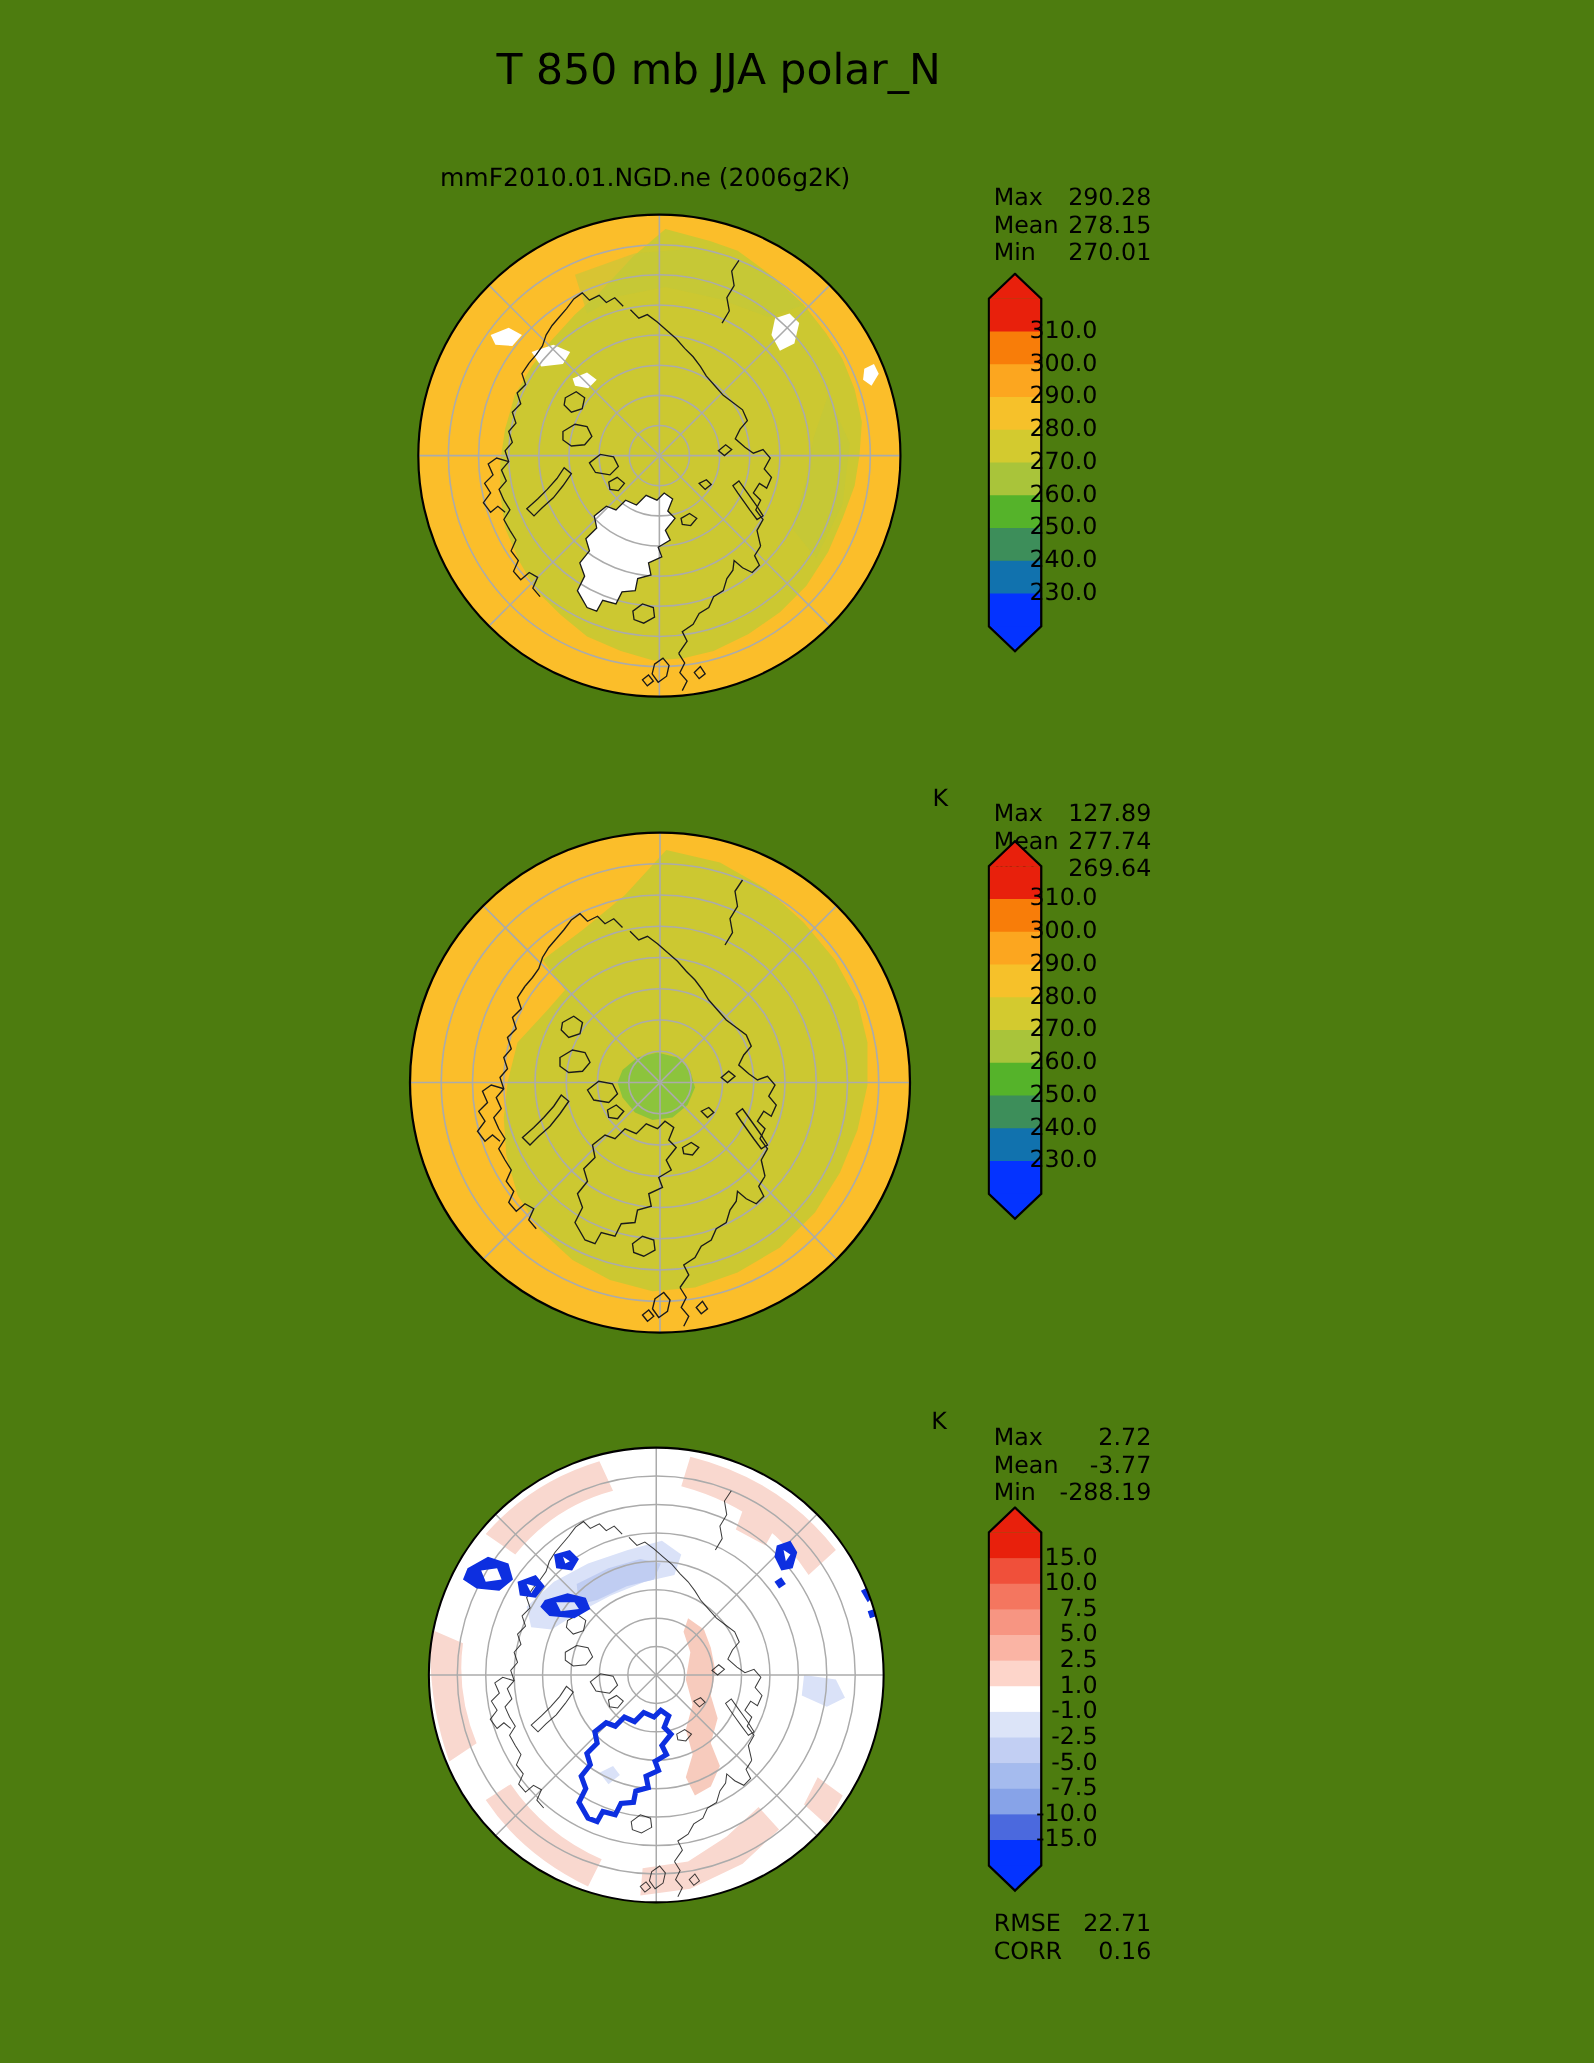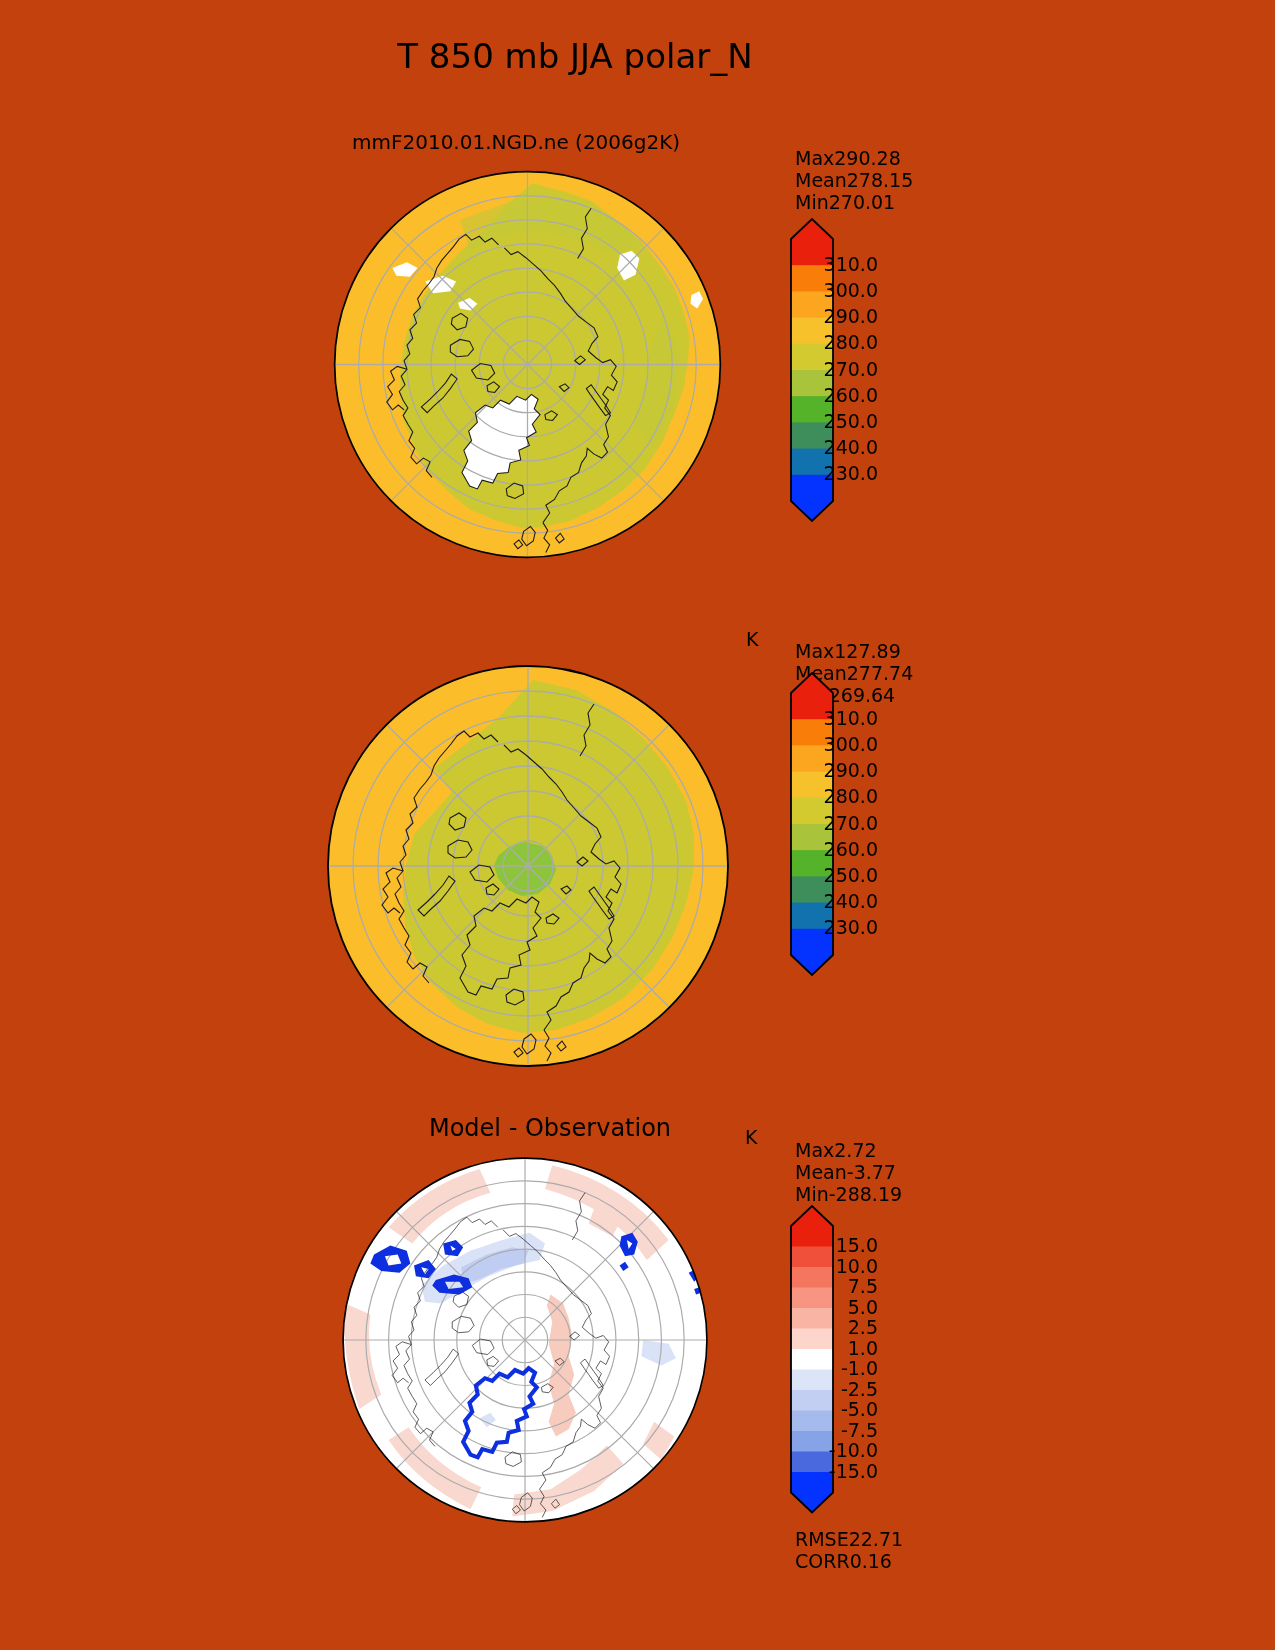--- a/index.html
+++ b/index.html
@@ -1,25 +1,25 @@
 <!DOCTYPE html>
 <html><head>
 <meta charset="utf-8">
 <style>
   html,body{margin:0;padding:0;background:#fff;}
-  .page{position:relative;width:1275px;height:1650px;background:#c2410c;overflow:hidden;
+  .page{position:relative;width:1275px;height:1650px;background:#4d7c0f;overflow:hidden;
         font-family:"DejaVu Sans",sans-serif;color:#000;}
   .abs{position:absolute;}
   .main-title{left:0;top:36px;width:1150px;text-align:center;font-size:34px;}
   .overprint{top:130px;font-size:20px;white-space:nowrap;}
   .side-title{font-size:21px;white-space:nowrap;}
   .center-title{font-size:24px;text-align:center;}
   .units{font-size:19px;}
   .stats{width:126px;font-size:19px;line-height:22px;}
-  .srow{display:flex;justify-content:flex-start;}
+  .srow{display:flex;justify-content:space-between;}
   .map{position:absolute;}
   svg text{font-family:"DejaVu Sans",sans-serif;}
   .grat circle,.grat line{fill:none;}
 </style>
 </head>
 <body>
 
 <div class="page">
 
   <svg width="0" height="0" style="position:absolute" aria-hidden="true">
@@ -187,21 +187,20 @@
       <text x="88" y="73.4" font-size="19" text-anchor="end" dominant-baseline="middle" fill="#000">300.0</text>
       <text x="88" y="99.6" font-size="19" text-anchor="end" dominant-baseline="middle" fill="#000">290.0</text>
       <text x="88" y="125.8" font-size="19" text-anchor="end" dominant-baseline="middle" fill="#000">280.0</text>
       <text x="88" y="152" font-size="19" text-anchor="end" dominant-baseline="middle" fill="#000">270.0</text>
       <text x="88" y="178.2" font-size="19" text-anchor="end" dominant-baseline="middle" fill="#000">260.0</text>
       <text x="88" y="204.4" font-size="19" text-anchor="end" dominant-baseline="middle" fill="#000">250.0</text>
       <text x="88" y="230.6" font-size="19" text-anchor="end" dominant-baseline="middle" fill="#000">240.0</text>
       <text x="88" y="256.79999999999995" font-size="19" text-anchor="end" dominant-baseline="middle" fill="#000">230.0</text>
     </svg>
 
-  <div class="abs center-title" style="left:350px;top:1114px;width:400px">Model - Observation</div>
   <span class="abs units" style="left:745px;top:1126px">K</span>
 
   <div class="abs stats" style="left:795px;top:1139px">
     <div class="srow">
         <span>Max</span>
         <span>2.72</span>
       </div>
     <div class="srow">
         <span>Mean</span>
         <span>-3.77</span>

